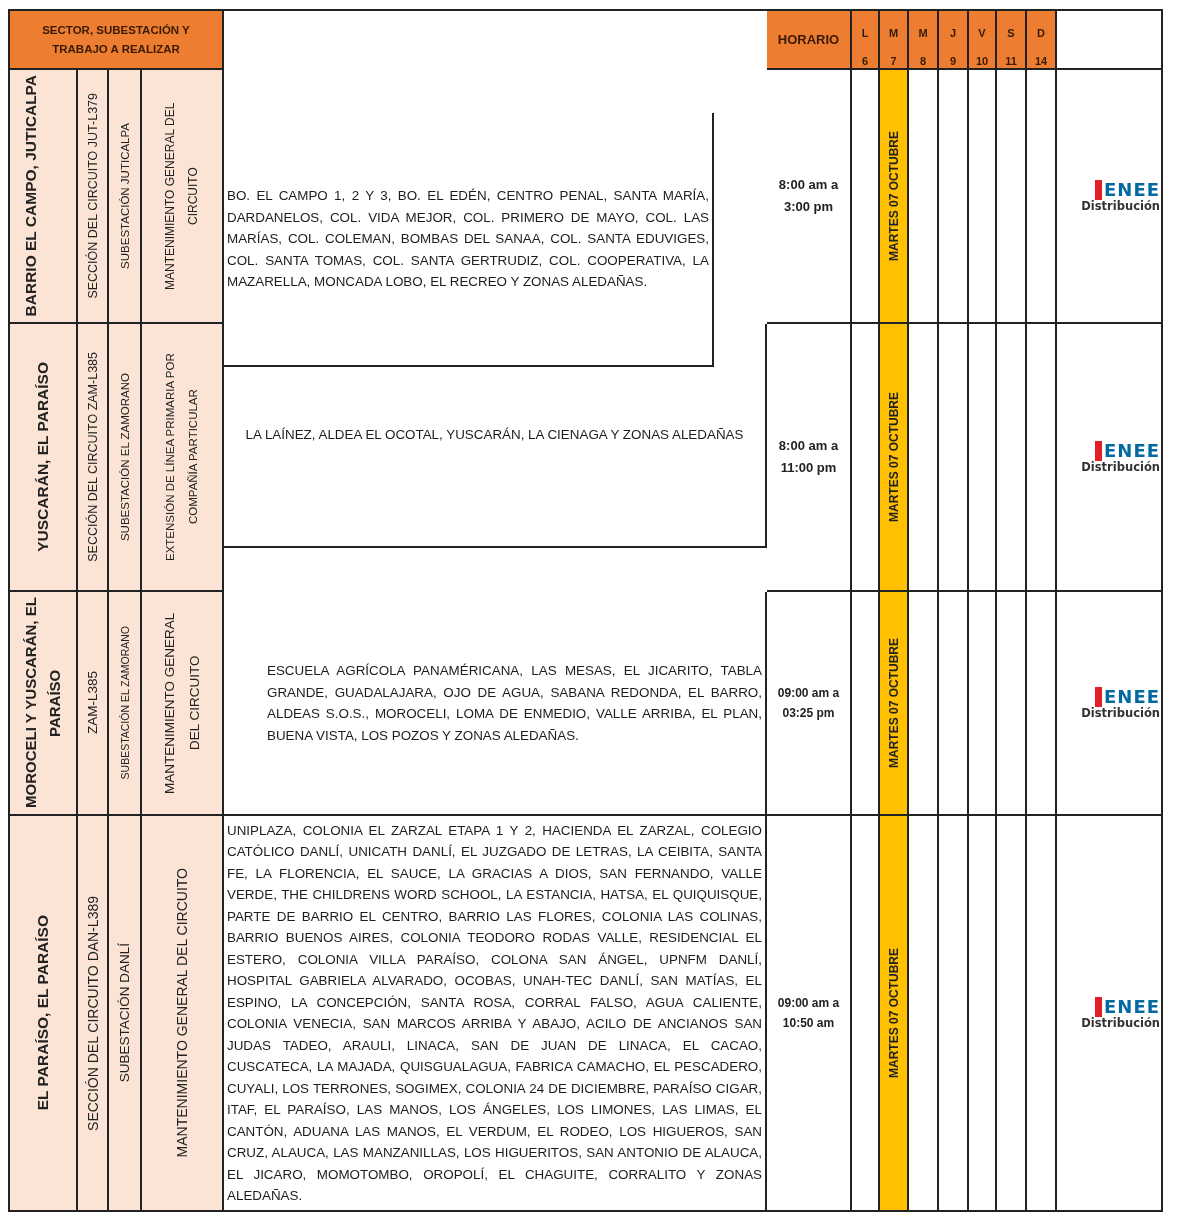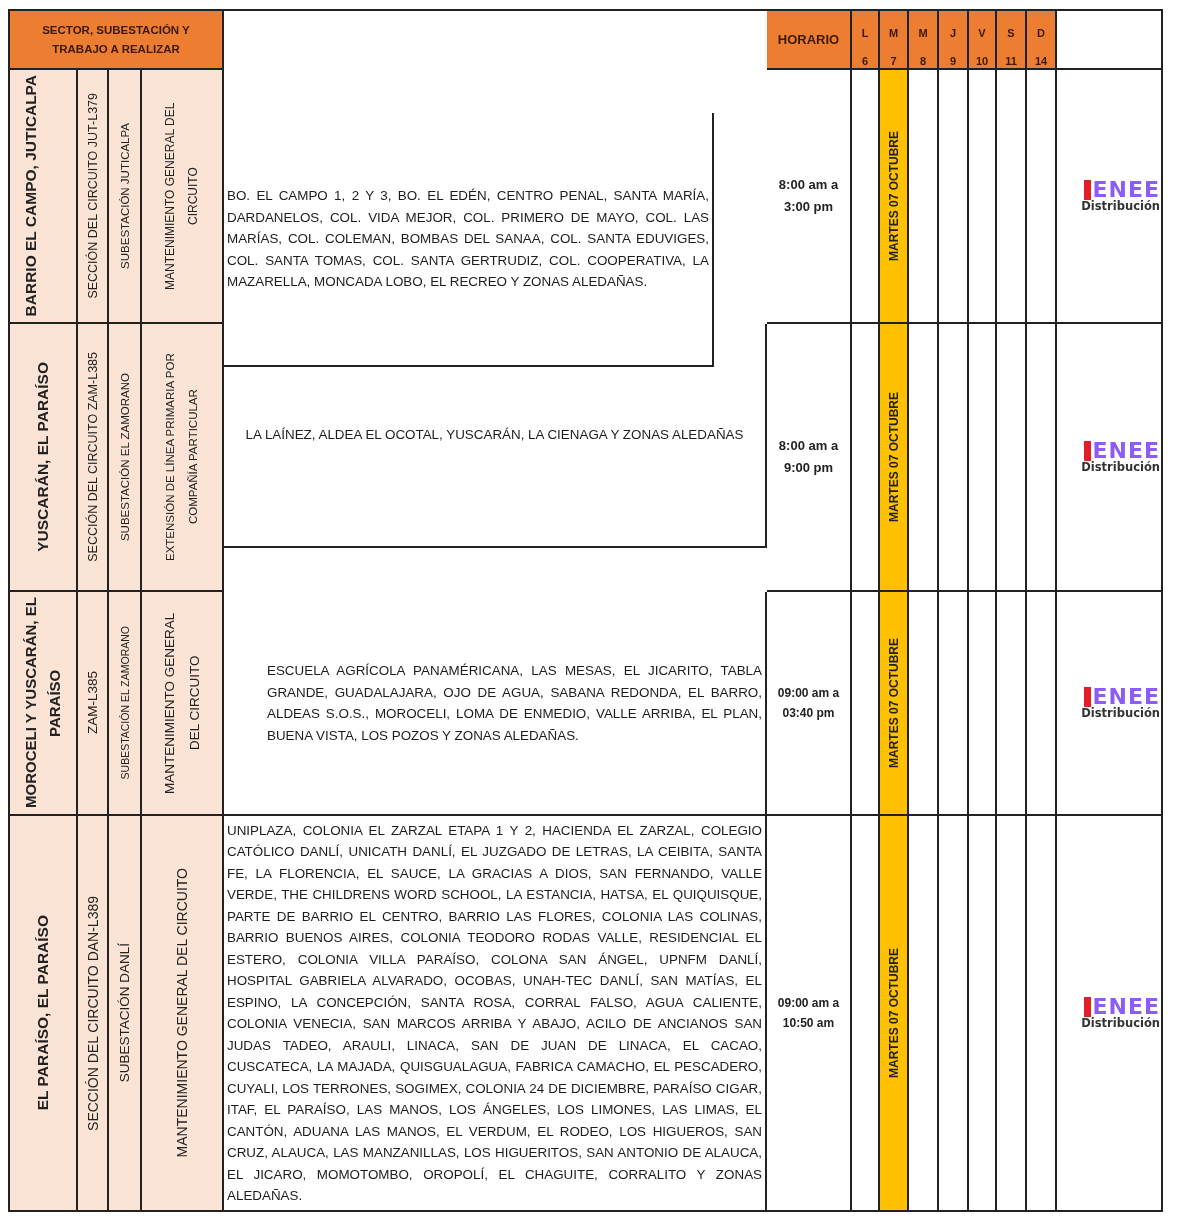--- a/index.html
+++ b/index.html
@@ -12,21 +12,21 @@
   .vert > span { writing-mode:vertical-rl; transform:rotate(180deg); text-align:center; white-space:normal; }
   .zonas { padding:0 3px 0 3px; display:flex; align-items:center; font-size:13.4px; line-height:21.5px; text-align:justify; color:#1d1d1d; }
   .zonas.center { justify-content:center; text-align:center; }
   .horario { display:flex; align-items:center; justify-content:center; text-align:center; font-weight:bold; font-size:13px; line-height:22px; }
   .yellow { background:#FFC000; }
   .day-hdr { display:flex; flex-direction:column; align-items:center; justify-content:space-between; font-size:11px; font-weight:bold; padding:16px 0 1px 0; }
   .logo { display:flex; align-items:center; justify-content:center; }
   .logo-box { display:flex; flex-direction:column; align-items:flex-end; width:100px; }
   .logo-top { display:flex; align-items:center; }
   .logo-mark { width:7px; height:20px; background:#E31E24; margin-right:2px; }
-  .logo-enee { color:#8b5cf6; font-weight:bold; font-size:22px; letter-spacing:1px; line-height:20px; font-family:"DejaVu Sans", sans-serif; }
+  .logo-enee { color:#0369a1; font-weight:bold; font-size:18px; letter-spacing:1px; line-height:20px; font-family:"DejaVu Sans", sans-serif; }
   .logo-dist { font-weight:bold; font-size:11.5px; color:#333; font-family:"DejaVu Sans", sans-serif; margin-top:-1px; }
 </style>
 </head>
 <body>
 
 <div class="tbl">
 
   <div class="cell hdr" style="left:0;top:0;width:214px;height:59px;font-size:11.5px;line-height:19px;padding:0 20px;">
     <span>SECTOR, SUBESTACIÓN Y TRABAJO A REALIZAR</span>
   </div>
@@ -115,21 +115,21 @@
   </div>
   <div class="cell peach vert" style="left:132px;top:313px;width:82px;height:268px;font-size:11.5px;line-height:23px;">
     <span style="height:240px;">EXTENSIÓN DE LÍNEA PRIMARIA POR COMPAÑÍA PARTICULAR</span>
   </div>
   <div class="cell zonas center" style="left:214px;top:313px;width:543px;height:224px;">
     <span>LA LAÍNEZ, ALDEA EL OCOTAL, YUSCARÁN, LA CIENAGA Y ZONAS ALEDAÑAS</span>
   </div>
   <div class="cell horario" style="left:757px;top:313px;width:85px;height:268px;">
     <div>
         <div>8:00 am a</div>
-        <div>9:00 pm</div>
+        <div>11:00 pm</div>
       </div>
   </div>
   <div class="cell" style="left:842px;top:313px;width:28px;height:268px;"></div>
   <div class="cell yellow vert" style="left:870px;top:313px;width:29px;height:268px;font-weight:bold;font-size:12px;">
     <span>MARTES 07 OCTUBRE</span>
   </div>
   <div class="cell" style="left:899px;top:313px;width:30px;height:268px;"></div>
   <div class="cell" style="left:929px;top:313px;width:30px;height:268px;"></div>
   <div class="cell" style="left:959px;top:313px;width:28px;height:268px;"></div>
   <div class="cell" style="left:987px;top:313px;width:30px;height:268px;"></div>
@@ -155,21 +155,21 @@
   </div>
   <div class="cell peach vert" style="left:132px;top:581px;width:82px;height:224px;font-size:13.5px;line-height:25px;">
     <span style="height:210px;">MANTENIMIENTO GENERAL DEL CIRCUITO</span>
   </div>
   <div class="cell zonas" style="left:214px;top:581px;width:543px;height:224px;">
     <span style="display:block;width:100%;margin-left:40px;">ESCUELA AGRÍCOLA PANAMÉRICANA, LAS MESAS, EL JICARITO, TABLA GRANDE, GUADALAJARA, OJO DE AGUA, SABANA REDONDA, EL BARRO, ALDEAS S.O.S., MOROCELI, LOMA DE ENMEDIO, VALLE ARRIBA, EL PLAN, BUENA VISTA, LOS POZOS Y ZONAS ALEDAÑAS.</span>
   </div>
   <div class="cell horario" style="left:757px;top:581px;width:85px;height:224px;font-size:12px;line-height:20px;">
     <div>
         <div>09:00 am a</div>
-        <div>03:40 pm</div>
+        <div>03:25 pm</div>
       </div>
   </div>
   <div class="cell" style="left:842px;top:581px;width:28px;height:224px;"></div>
   <div class="cell yellow vert" style="left:870px;top:581px;width:29px;height:224px;font-weight:bold;font-size:12px;">
     <span>MARTES 07 OCTUBRE</span>
   </div>
   <div class="cell" style="left:899px;top:581px;width:30px;height:224px;"></div>
   <div class="cell" style="left:929px;top:581px;width:30px;height:224px;"></div>
   <div class="cell" style="left:959px;top:581px;width:28px;height:224px;"></div>
   <div class="cell" style="left:987px;top:581px;width:30px;height:224px;"></div>

